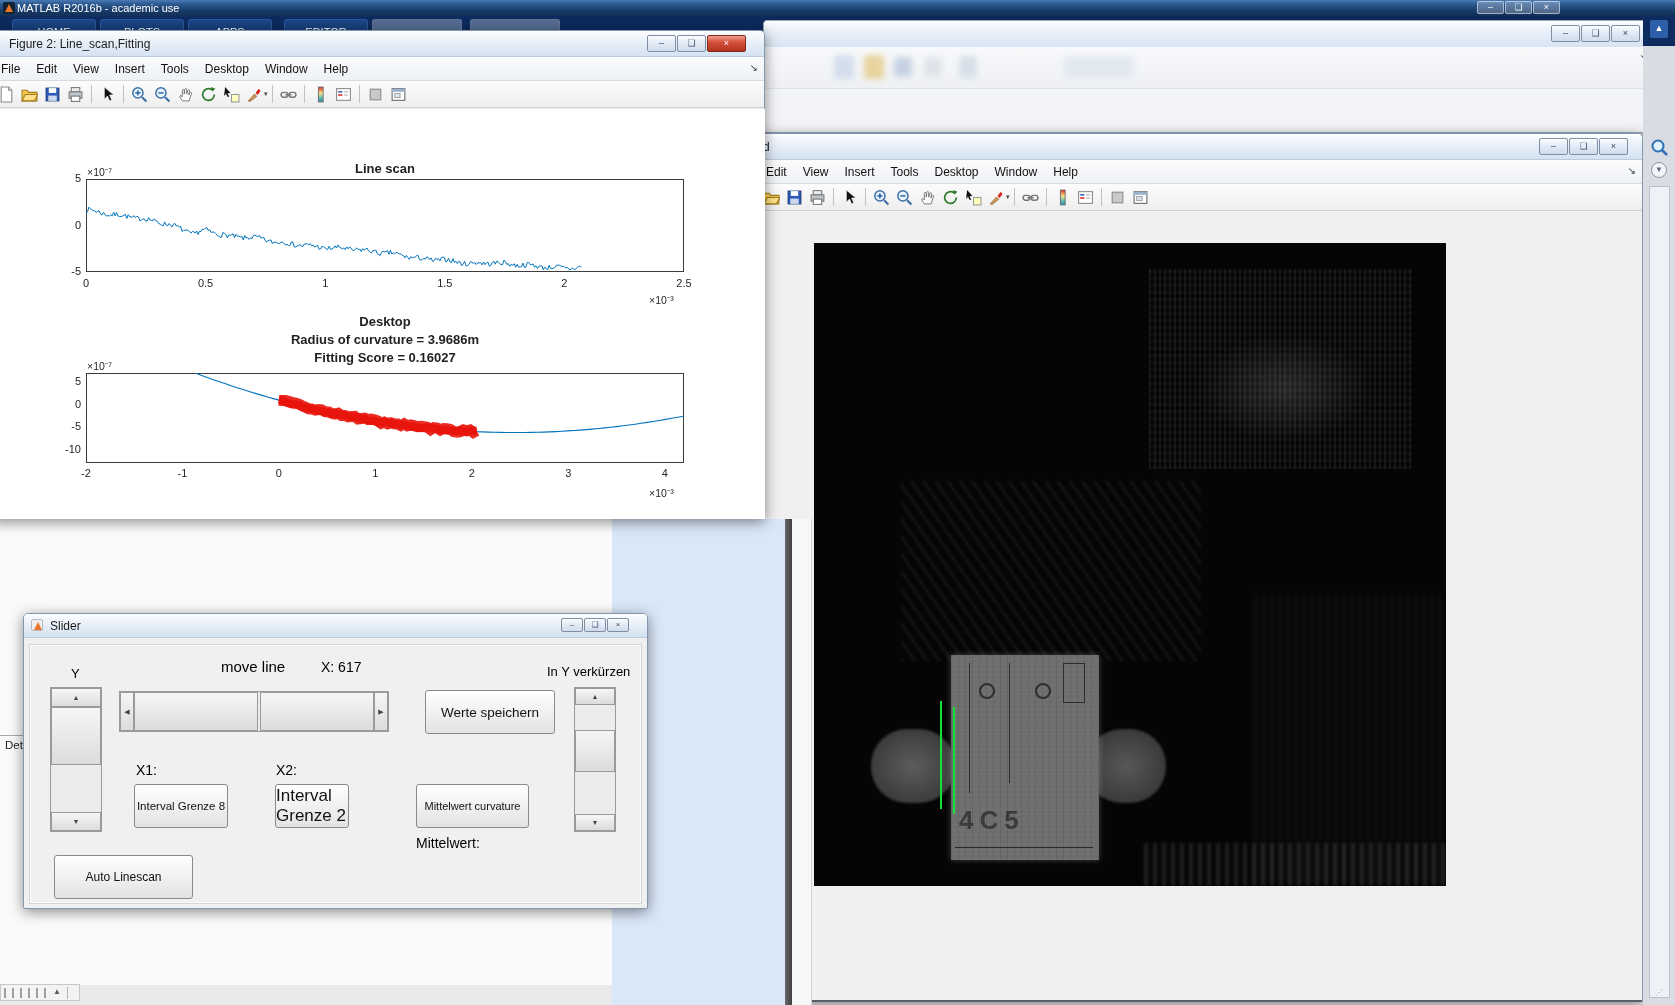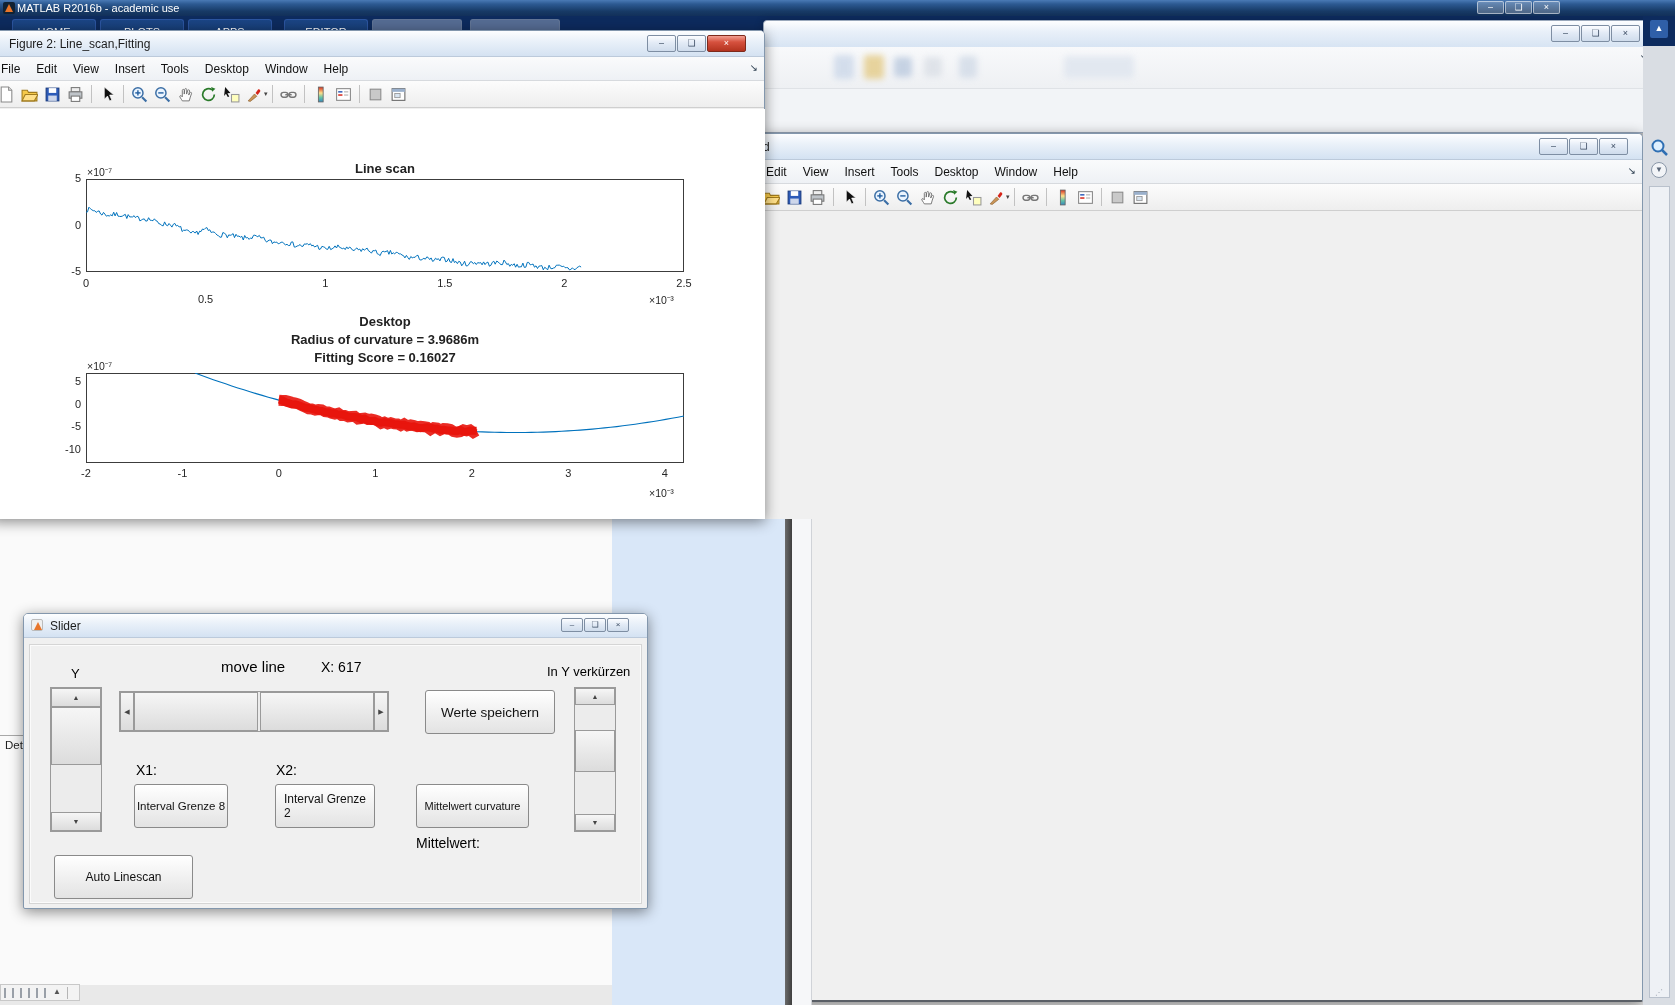--- a/index.html
+++ b/index.html
@@ -202,20 +202,62 @@
         <div class="tbsep"></div>
         <svg class="tbicon">
           <use href="#sym-dock"></use>
         </svg>
         <svg class="tbicon">
           <use href="#sym-winview"></use>
         </svg>
       </div>
   </div>
 
+  <div id="img-box" style="left:58px; top:109px; width:632px; height:643px;">
+
+    <div class="feat" style="left:335px; top:26px; width:264px; height:200px; opacity:.8;
+      background:
+        repeating-linear-gradient(90deg, rgba(200,200,200,.10) 0 2px, rgba(0,0,0,0) 2px 5px),
+        repeating-linear-gradient(0deg, rgba(180,180,180,.05) 0 3px, rgba(0,0,0,0) 3px 7px);
+      filter:blur(.4px);"></div>
+    <div class="feat" style="left:380px; top:90px; width:180px; height:110px; opacity:.5;
+      background:radial-gradient(ellipse at 50% 50%, rgba(190,190,190,.35), rgba(0,0,0,0) 70%); filter:blur(3px);"></div>
+
+    <div class="feat" style="left:87px; top:238px; width:300px; height:180px; opacity:.35;
+      background:repeating-linear-gradient(55deg, rgba(160,160,160,.28) 0 3px, rgba(0,0,0,0) 3px 10px); filter:blur(1px);"></div>
+
+    <div class="feat" style="left:57px; top:486px; width:84px; height:74px; border-radius:36px;
+      background:radial-gradient(#5c5c5c,#3a3a3a 75%, #161616); filter:blur(1px);"></div>
+
+    <div class="feat" style="left:272px; top:486px; width:80px; height:74px; border-radius:36px;
+      background:radial-gradient(#585858,#383838 75%, #161616); filter:blur(1px);"></div>
+
+    <div class="feat" style="left:137px; top:412px; width:148px; height:205px; background:#6e6e6e;
+       box-shadow:0 0 6px rgba(255,255,255,.25);">
+      <div class="feat" style="left:0; top:0; width:100%; height:100%; opacity:.5;
+        background:
+          repeating-linear-gradient(90deg, rgba(0,0,0,.18) 0 1px, rgba(0,0,0,0) 1px 7px),
+          repeating-linear-gradient(0deg, rgba(255,255,255,.07) 0 1px, rgba(0,0,0,0) 1px 5px);"></div>
+      <div class="feat" style="left:28px; top:28px; width:16px; height:16px; border:2px solid #2e2e2e; border-radius:50%;"></div>
+      <div class="feat" style="left:84px; top:28px; width:16px; height:16px; border:2px solid #2e2e2e; border-radius:50%;"></div>
+      <div class="feat" style="left:18px; top:8px; width:1px; height:130px; background:#2c2c2c;"></div>
+      <div class="feat" style="left:58px; top:8px; width:1px; height:120px; background:#303030;"></div>
+      <div class="feat" style="left:112px; top:8px; width:22px; height:40px; border:1px solid #2c2c2c;"></div>
+      <div class="feat" style="left:8px; top:150px; width:130px; height:40px; font-size:26px; color:rgba(25,25,25,.6); font-weight:bold; letter-spacing:6px;">4C5</div>
+      <div class="feat" style="left:4px; top:192px; width:138px; height:1px; background:#2a2a2a;"></div>
+    </div>
+
+    <div class="feat" style="left:126px; top:458px; width:2px; height:108px; background:#12e23c;"></div>
+    <div class="feat" style="left:139px; top:464px; width:2px; height:107px; background:#12e23c;"></div>
+
+    <div class="feat" style="left:330px; top:600px; width:302px; height:43px; opacity:.7;
+      background:repeating-linear-gradient(90deg, rgba(185,185,185,.22) 0 4px, rgba(0,0,0,0) 4px 9px); filter:blur(1.5px);"></div>
+    <div class="feat" style="left:440px; top:350px; width:190px; height:290px; opacity:.25;
+      background:repeating-linear-gradient(90deg, rgba(170,170,170,.3) 0 3px, rgba(0,0,0,0) 3px 8px); filter:blur(2px);"></div>
+  </div>
 
   <div class="abs" style="left:58px; top:109px; width:0; height:0;"></div>
   <div class="abs" style="left:0px; top:109px; width:0; height:0;"></div>
 </div>
 
 <div class="abs" id="blue-win" style="left:612px; top:519px; width:180px; height:486px; z-index:4;">
   <div></div>
 </div>
 <div class="abs" style="left:785px; top:519px; width:7px; height:486px; background:linear-gradient(90deg,#6a6a6a,#3f3f3f); z-index:4;"></div>
 <div class="abs" style="left:792px; top:519px; width:20px; height:486px; background:#f6f7f9; border-right:1px solid #d0d3d8; z-index:4;"></div>
@@ -325,21 +367,21 @@
         <path d="M192.9,27.7L196.2,27.4L199.5,28.6L202.8,29.2L206.1,30.4L209.4,30.8L212.7,32.4L216.0,34.0L219.3,34.8L222.6,35.5L225.9,35.7L229.2,36.9L232.4,36.2L235.7,37.3L239.0,38.9L242.3,39.8L245.6,39.3L248.9,40.7L252.2,41.6L255.5,42.5L258.8,42.1L262.1,43.9L265.4,44.4L268.7,44.5L272.0,46.1L275.3,45.8L278.6,45.7L281.9,47.3L285.2,48.0L288.5,47.7L291.8,49.2L295.1,48.8L298.4,49.7L301.7,49.7L304.9,51.0L308.2,51.9L311.5,50.9L314.8,52.4L318.1,52.8L321.4,53.4L324.7,53.4L328.0,52.9L331.3,53.3L334.6,54.7L337.9,55.0L341.2,54.4L344.5,55.8L347.8,54.9L351.1,56.7L354.4,57.0L357.7,56.7L361.0,56.5L364.3,56.5L367.6,57.8L370.9,58.3L374.2,58.6L377.4,58.2L380.7,57.7L384.0,58.4L387.3,57.9L390.6,58.9" fill="none" stroke="#e8150d" stroke-width="5" stroke-opacity="1"></path>
       </svg>
   </div>
   <div class="abs"></div>
   <div class="abs"></div>
   <div class="explab" style="left:658px; top:455px;">×10⁻³</div>
 <div class="ticklabel yt" style="width: 30px; left: 60px; top: 141px;">5</div>
     <div class="ticklabel yt" style="width: 30px; left: 60px; top: 187.5px;">0</div>
     <div class="ticklabel yt" style="width: 30px; left: 60px; top: 234px;">-5</div>
     <div class="ticklabel xt" style="left: 73px; top: 246px;">0</div>
-    <div class="ticklabel xt" style="left: 192.6px; top: 262px;">0.5</div>
+    <div class="ticklabel xt" style="left: 192.6px; top: 246px;">0.5</div>
     <div class="ticklabel xt" style="left: 312.2px; top: 246px;">1</div>
     <div class="ticklabel xt" style="left: 431.8px; top: 246px;">1.5</div>
     <div class="ticklabel xt" style="left: 551.4px; top: 246px;">2</div>
     <div class="ticklabel xt" style="left: 671px; top: 246px;">2.5</div>
     <div class="ticklabel yt" style="width: 36px; left: 54px; top: 344px;">5</div>
     <div class="ticklabel yt" style="width: 36px; left: 54px; top: 366.5px;">0</div>
     <div class="ticklabel yt" style="width: 36px; left: 54px; top: 389px;">-5</div>
     <div class="ticklabel yt" style="width: 36px; left: 54px; top: 411.5px;">-10</div>
     <div class="ticklabel xt" style="left: 73px; top: 436px;">-2</div>
     <div class="ticklabel xt" style="left: 169.45px; top: 436px;">-1</div>
@@ -385,21 +427,21 @@
   <div class="vtrack" style="left:550px; top:73px; width:42px; height:145px;">
     <div class="scrollpart" style="left:0; top:0; width:40px; height:17px; font-size:7px; line-height:16px;">▲</div>
     <div class="scrollpart" style="left:0; top:42px; width:40px; height:42px;"></div>
     <div class="scrollpart" style="left:0; top:126px; width:40px; height:17px; font-size:7px; line-height:16px;">▼</div>
   </div>
 
   <div class="glabel" style="left:112px; top:148px; font-size:14px;">X1:</div>
   <div class="glabel" style="left:252px; top:148px; font-size:14px;">X2:</div>
 
   <div class="mbtn" style="left:110px; top:170px; width:94px; height:44px; font-size:11.5px;">Interval Grenze 8</div>
-  <div class="mbtn" style="left:251px; top:170px; width:100px; height:44px; font-size:12px;padding-left:8px;">Interval Grenze 2</div>
+  <div class="mbtn" style="left:251px; top:170px; width:74px; height:44px; font-size:17px;">Interval Grenze 2</div>
   <div class="mbtn" style="left:392px; top:170px; width:113px; height:44px; font-size:11px;">Mittelwert curvature</div>
 
   <div class="glabel" style="left:392px; top:221px; font-size:14px;">Mittelwert:</div>
 
   <div class="mbtn" style="left:30px; top:241px; width:139px; height:44px; font-size:12px;">Auto Linescan</div>
 </div>
 
 <div class="abs" style="left:1643px; top:16px; width:32px; height:989px; background:#d9dde3; z-index:7;">
   <div class="abs" style="left:0; top:0; width:32px; height:30px; background:#0d2b5e;">
     <div class="abs" style="left:7px; top:4px; width:18px; height:18px; background:#2f5fa8; border-radius:2px; color:#fff; font-size:9px; text-align:center; line-height:17px;">▲</div>

